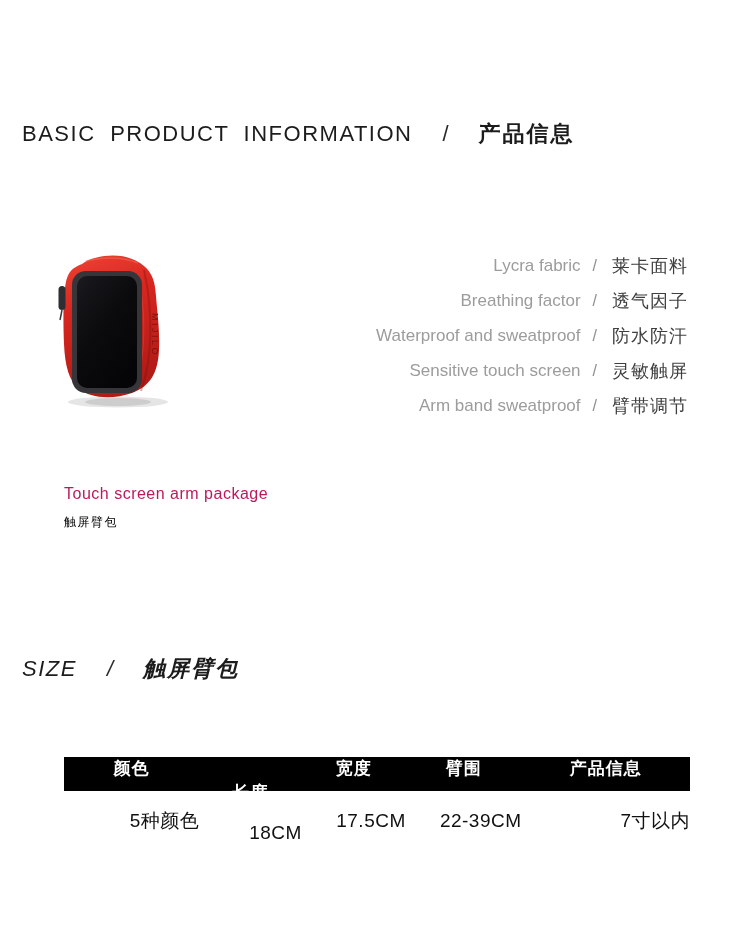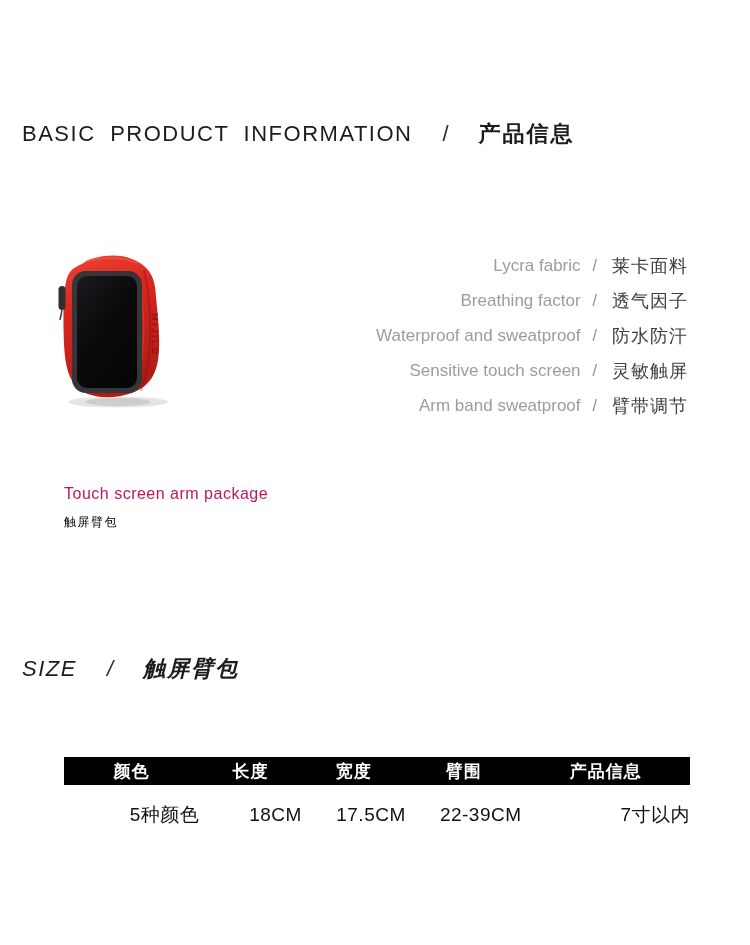--- a/index.html
+++ b/index.html
@@ -104,22 +104,22 @@
 
   
   .size-table {
     position: absolute;
     left: 64px;
     top: 757px;
     width: 626px;
   }
   .table-header-row {
     display: flex;
-    align-items: center;
-    height: 28px;
+    align-items: flex-start;
+    height: 34px;
     background: #000000;
   }
   .table-header-row .cell {
     color: #ffffff;
     font-size: 17px;
     font-weight: 700;
     letter-spacing: 1px;
     text-align: center;
   }
   .table-value-row {
@@ -129,21 +129,21 @@
     margin-top: 16px;
   }
   .table-value-row .cell {
     color: #111111;
     font-size: 19px;
     font-weight: 400;
     letter-spacing: 0.5px;
     text-align: right;
   }
   .cell.c0 { width: 21.6%; }
-  .cell.c1 { width: 16.4%; }
+  .cell.c1 { width: 16.4%; margin-top: 24px; }
   .cell.c2 { width: 16.6%; }
   .cell.c3 { width: 18.5%; }
   .cell.c4 { width: 26.9%; }
 </style>
 </head>
 <body>
 
 <div class="canvas">
 
   <div class="section-heading heading-basic">

